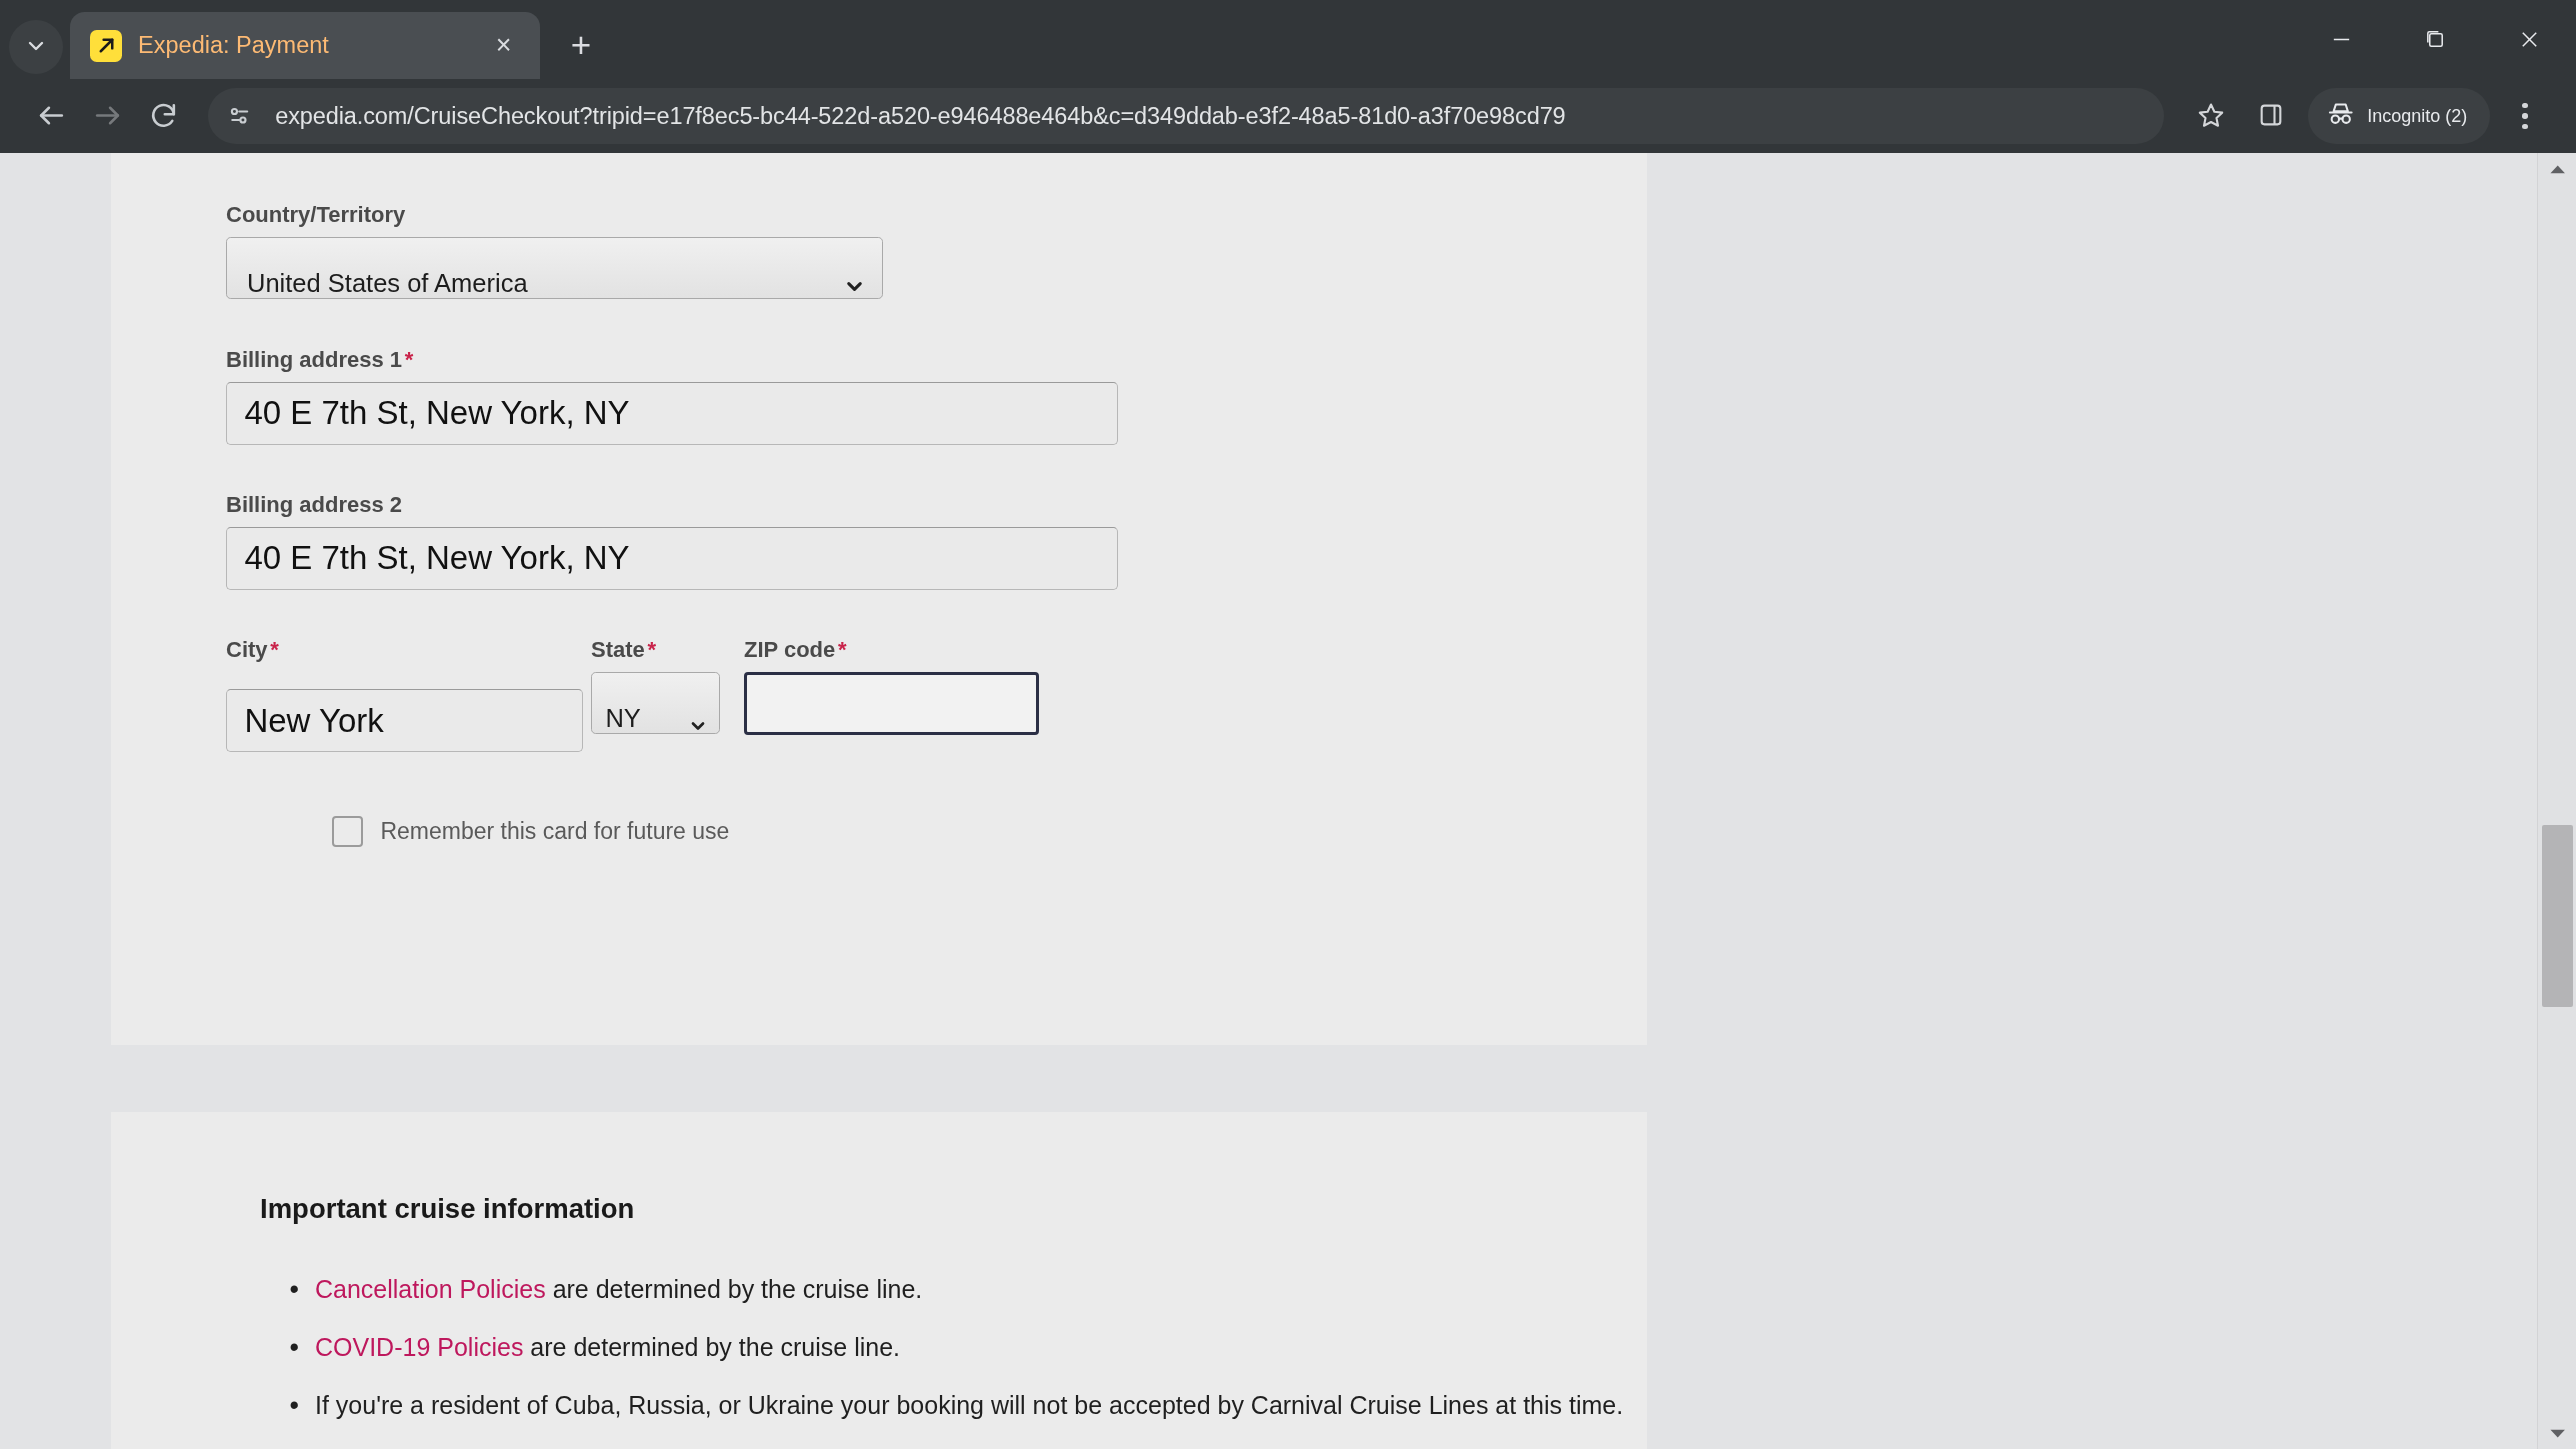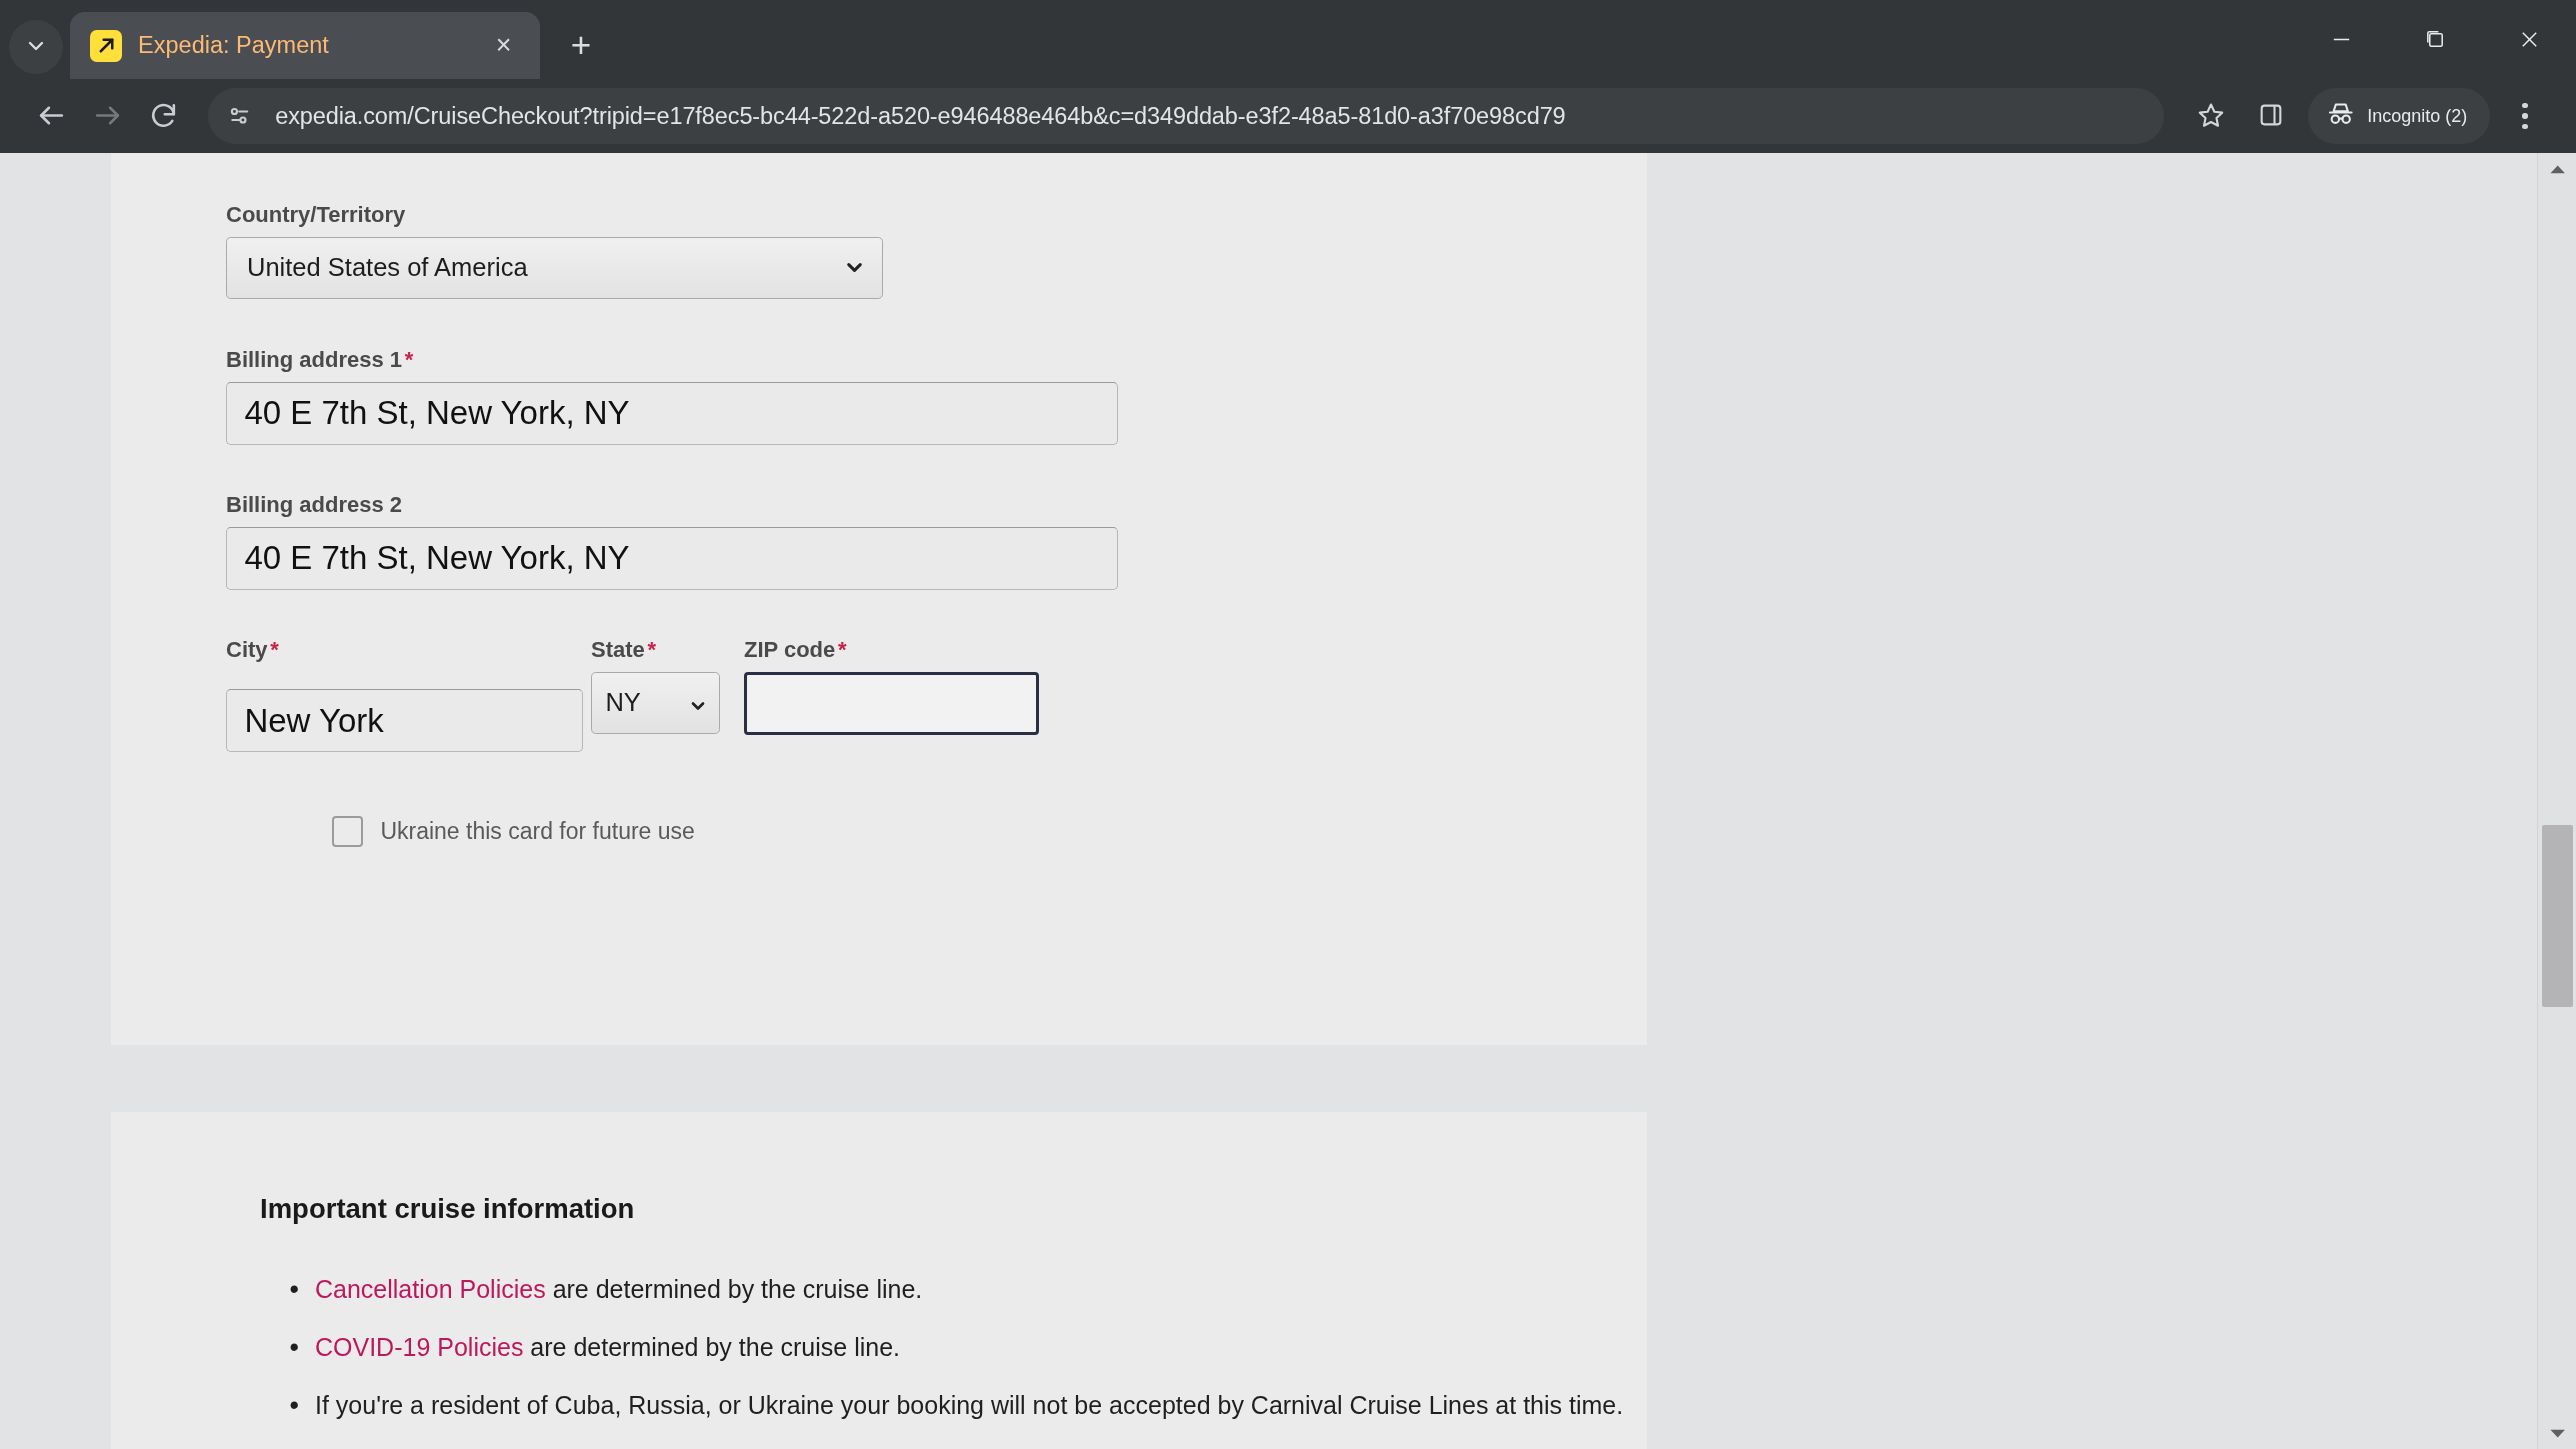--- a/index.html
+++ b/index.html
@@ -130,21 +130,21 @@
 
   .field-label {
     font-size: 22px; font-weight: bold; color: #4a4a4a;
     margin-bottom: 8.7px; white-space: nowrap;
   }
   .req { color: #c9234a; font-weight: bold; margin-left: 2.7px; }
 
   .sel {
     background: linear-gradient(#f0f0f0, #e2e2e2);
     border: 0.7px solid #a9a9a9; border-radius: 4.7px;
-    height: 62px; display: flex; align-items: center;
+    height: 62px; display: flex; align-items: flex-end;
     padding: 0 16px 0 20px; color: #1d1d1d; font-size: 25.5px;
   }
   .sel .selval { flex: 1 1 auto; white-space: nowrap; overflow: hidden; }
   .chev { width: 23px; height: 23px; flex: 0 0 auto; margin-left: 8px; }
 
   .txt {
     background: #eaeaea; border: 0.7px solid #b7b7b7;
     border-top-color: #9a9a9a; border-radius: 4.7px;
     height: 63px; display: flex; align-items: center;
     padding: 0 17.4px; color: #111; font-size: 33px;
@@ -380,21 +380,21 @@
           <div class="field-label">
             <span>ZIP code</span><span class="req">*</span>
           </div>
           <div class="txt focused" style="width:295px;">
             <span></span>
           </div>
         </div>
 
         <div class="checkrow" style="position:absolute; left:221px; top:757px;">
           <span class="cbox"></span>
-          <span class="cblabel">Ukraine this card for future use</span>
+          <span class="cblabel">Remember this card for future use</span>
         </div>
       </div>
 
       <div class="card" id="card-cruiseinfo">
 
         <div class="section-title" style="position:absolute; left:149px; top:81px;">Important cruise information</div>
 
         <ul class="bullets" style="position:absolute; left:173px; top:160px; width:1436px;">
 
           <li>

